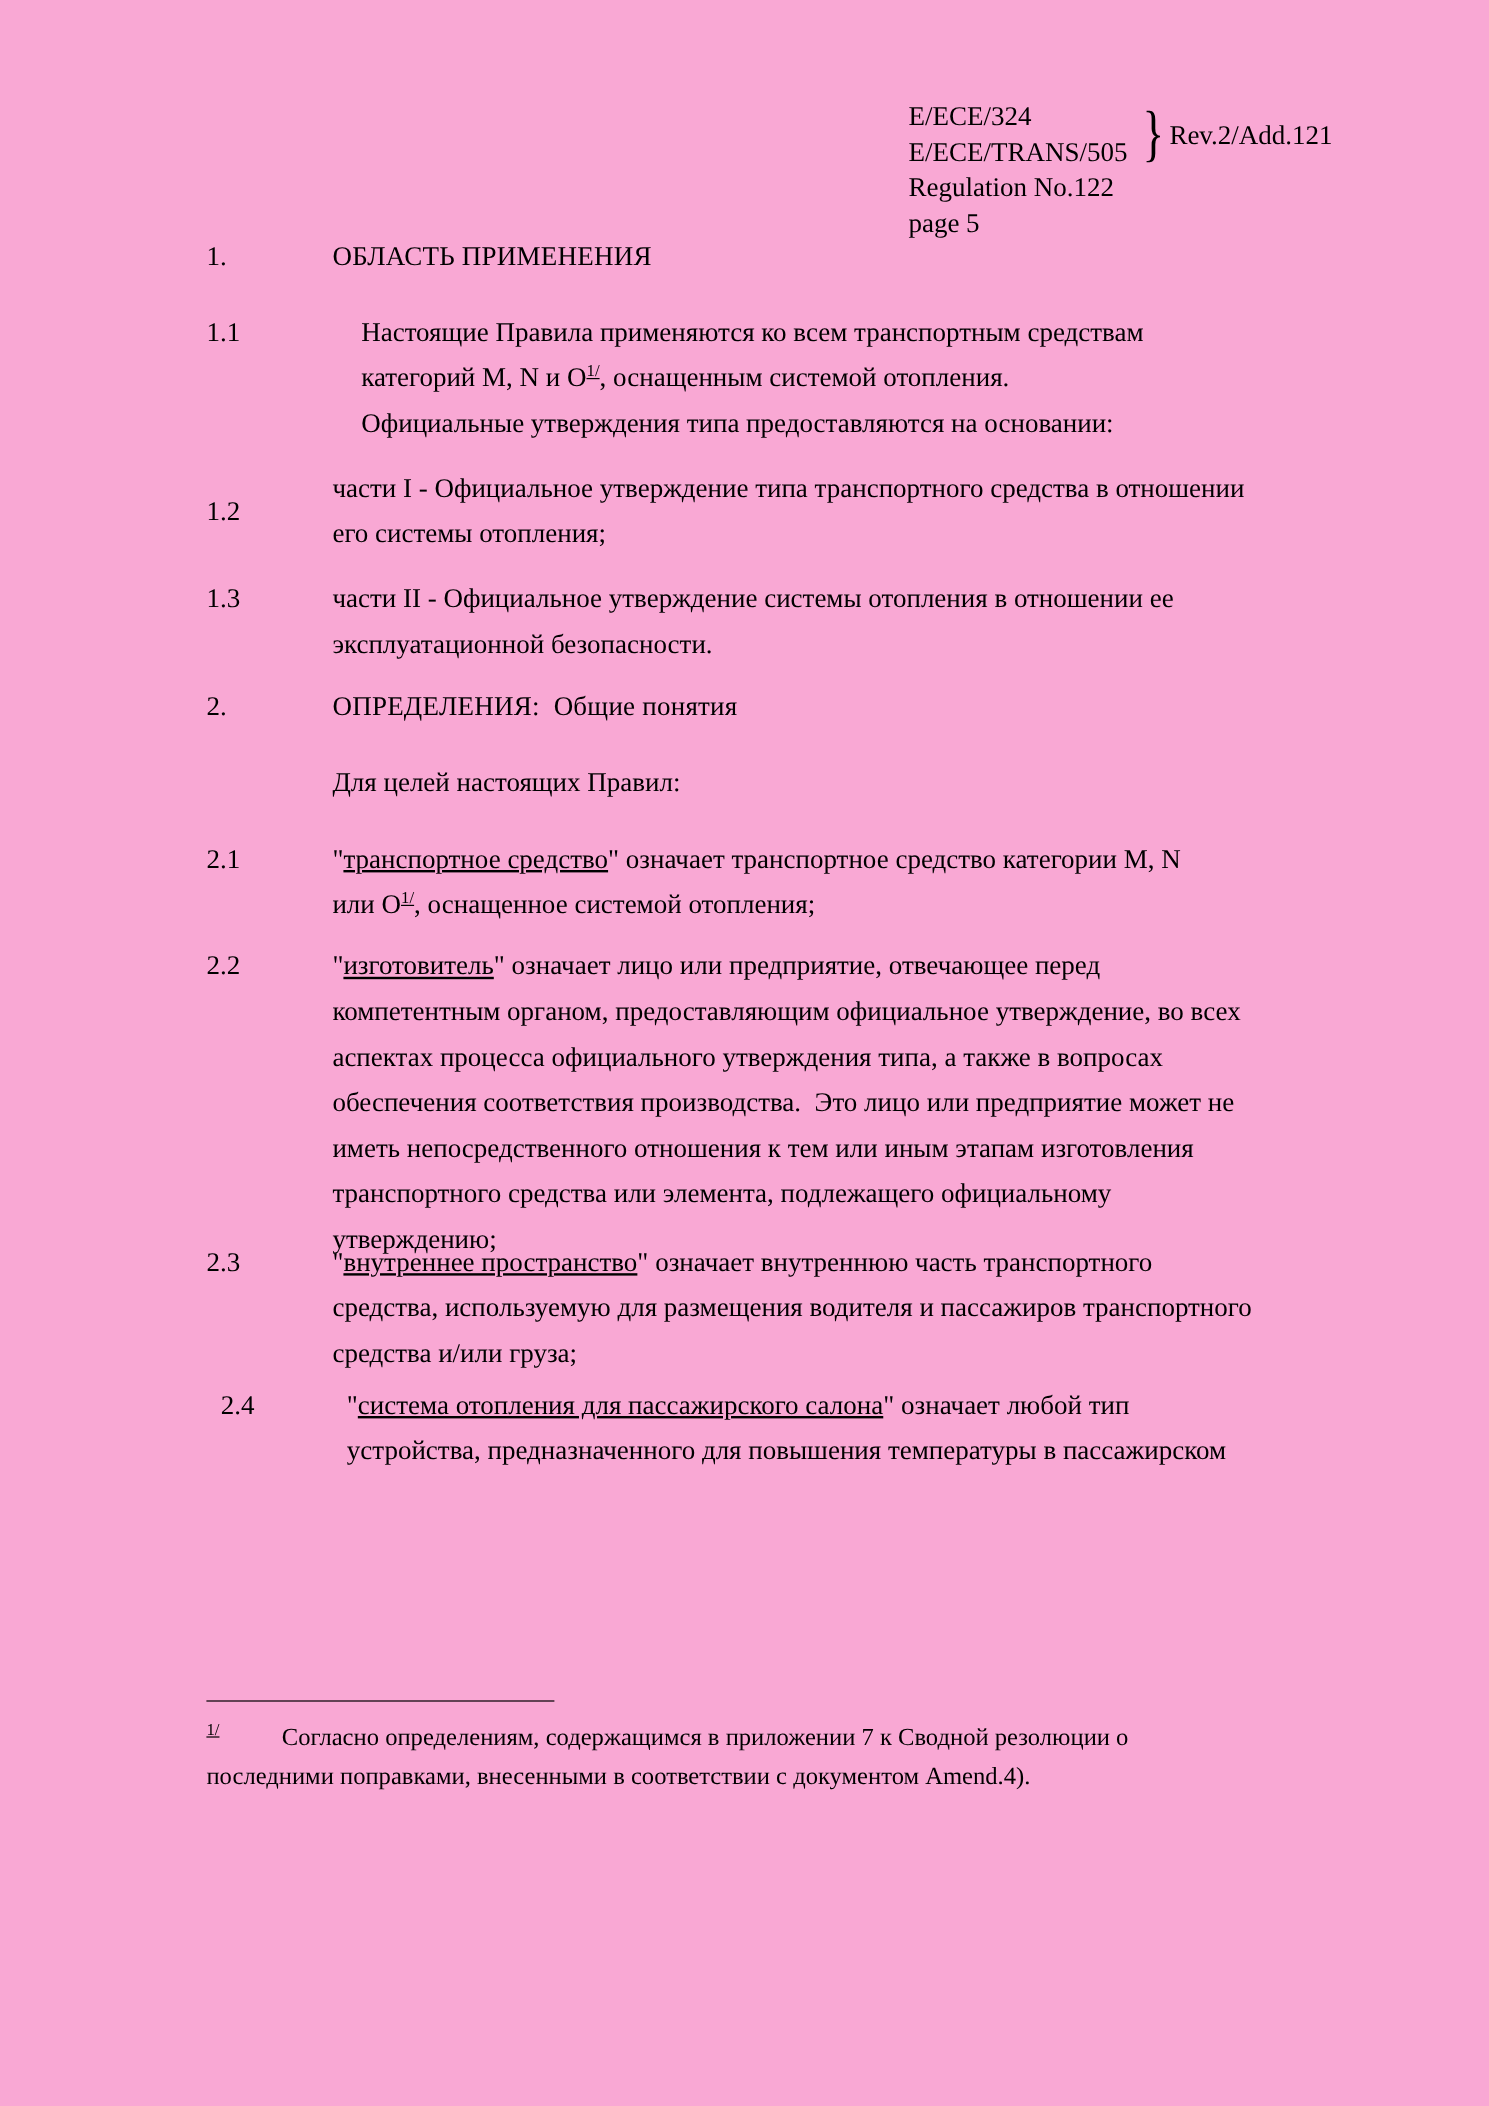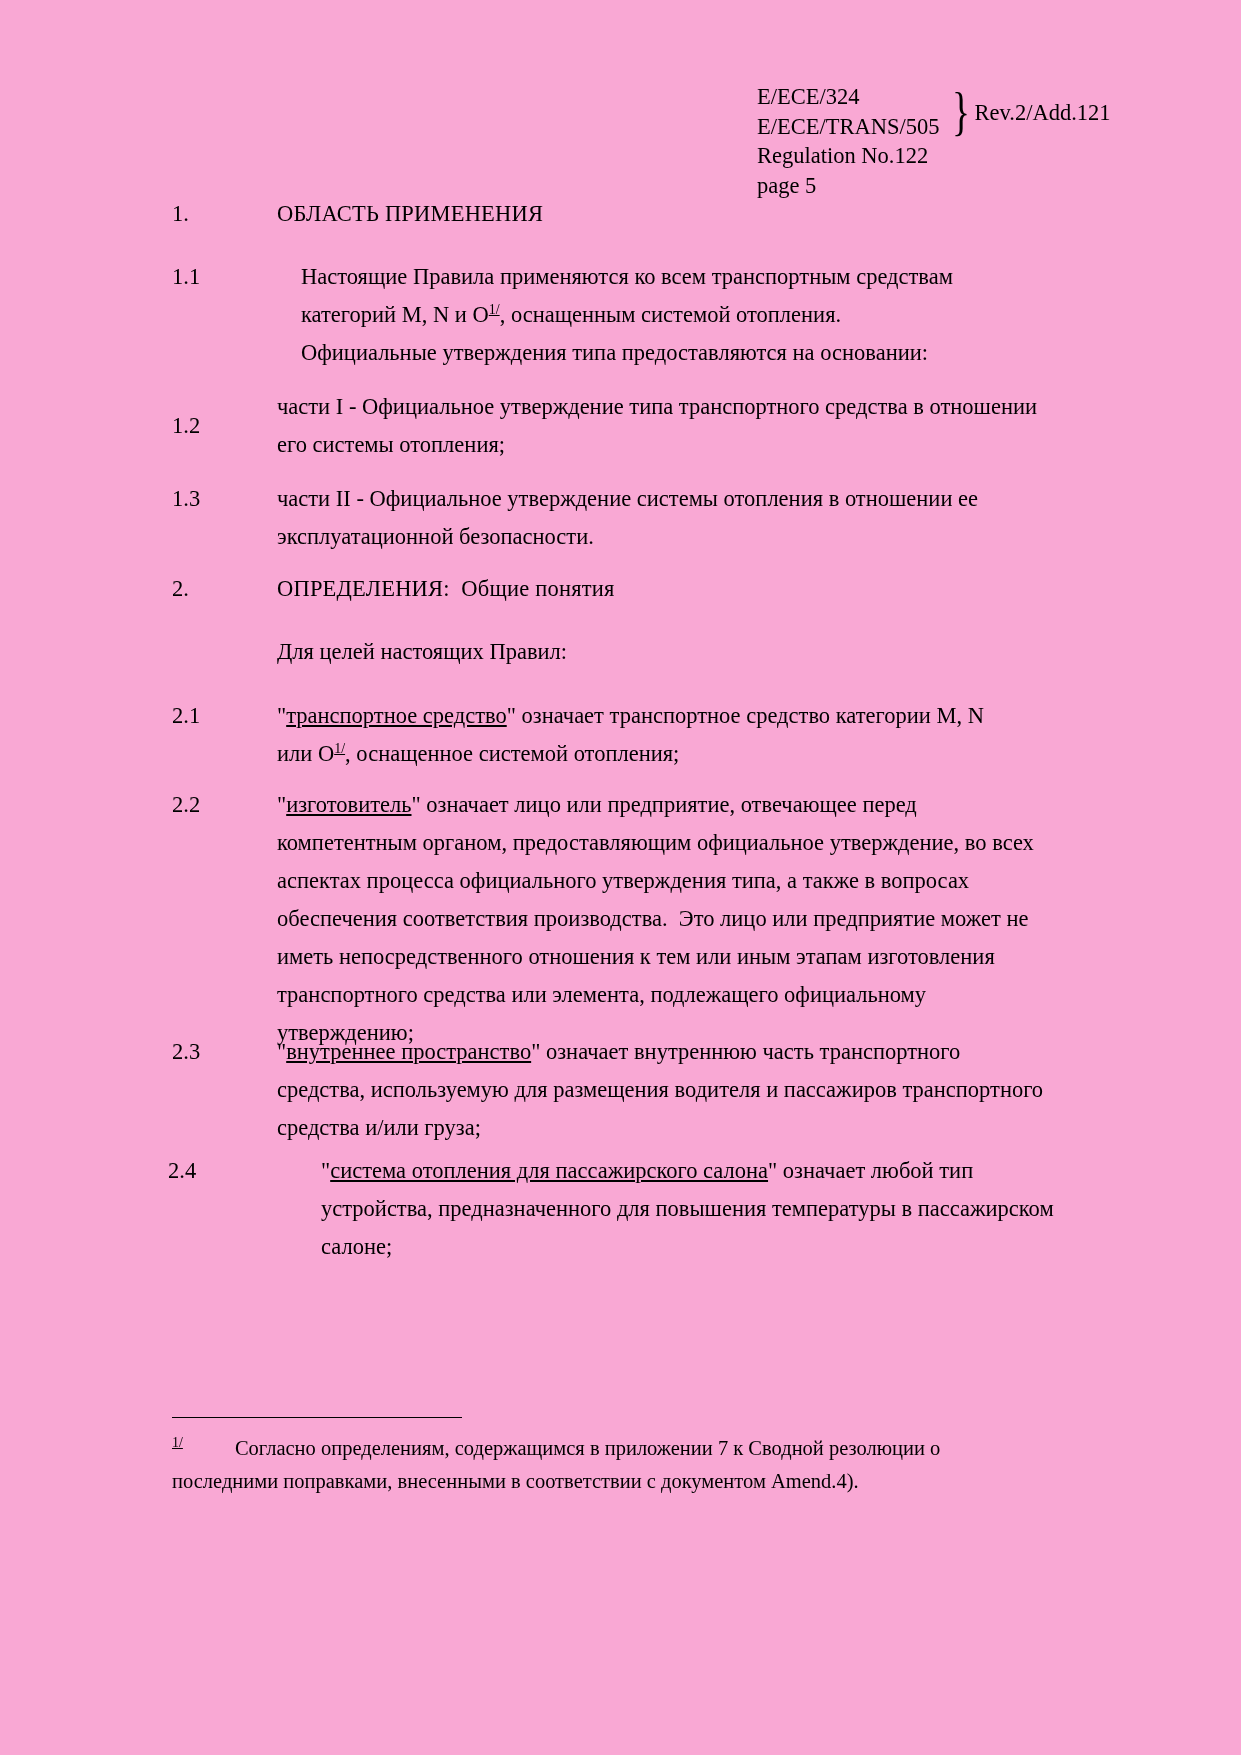--- a/index.html
+++ b/index.html
@@ -218,26 +218,25 @@
 
     <div class="clause" style="left:172px; top:1033px;">
       <div class="clause-num">2.3</div>
       <div class="clause-body">
         <p><span>"</span><u class="term">внутреннее пространство</u><span>"</span><span> означает внутреннюю часть транспортного</span></p>
         <p>средства, используемую для размещения водителя и пассажиров транспортного</p>
         <p>средства и/или груза;</p>
       </div>
     </div>
 
-    <div class="clause" style="left:168px; top:1152px;gap:48px;">
+    <div class="clause" style="left:184px; top:1152px;">
       <div class="clause-num">2.4</div>
       <div class="clause-body">
         <p><span>"</span><u class="term">система отопления для пассажирского салона</u><span>"</span><span> означает любой тип</span></p>
         <p>устройства, предназначенного для повышения температуры в пассажирском</p>
-        <p>салоне;</p>
       </div>
     </div>
 
   </div>
 
   <div class="footnote-rule"></div>
   <div class="footnote">
     <p><span class="fn-marker"><u>1/</u></span><span class="fn-first-line-indent"></span><span>Согласно определениям, содержащимся в приложении 7 к Сводной резолюции о</span></p>
     <p>последними поправками, внесенными в соответствии с документом Amend.4).</p>
   </div>

